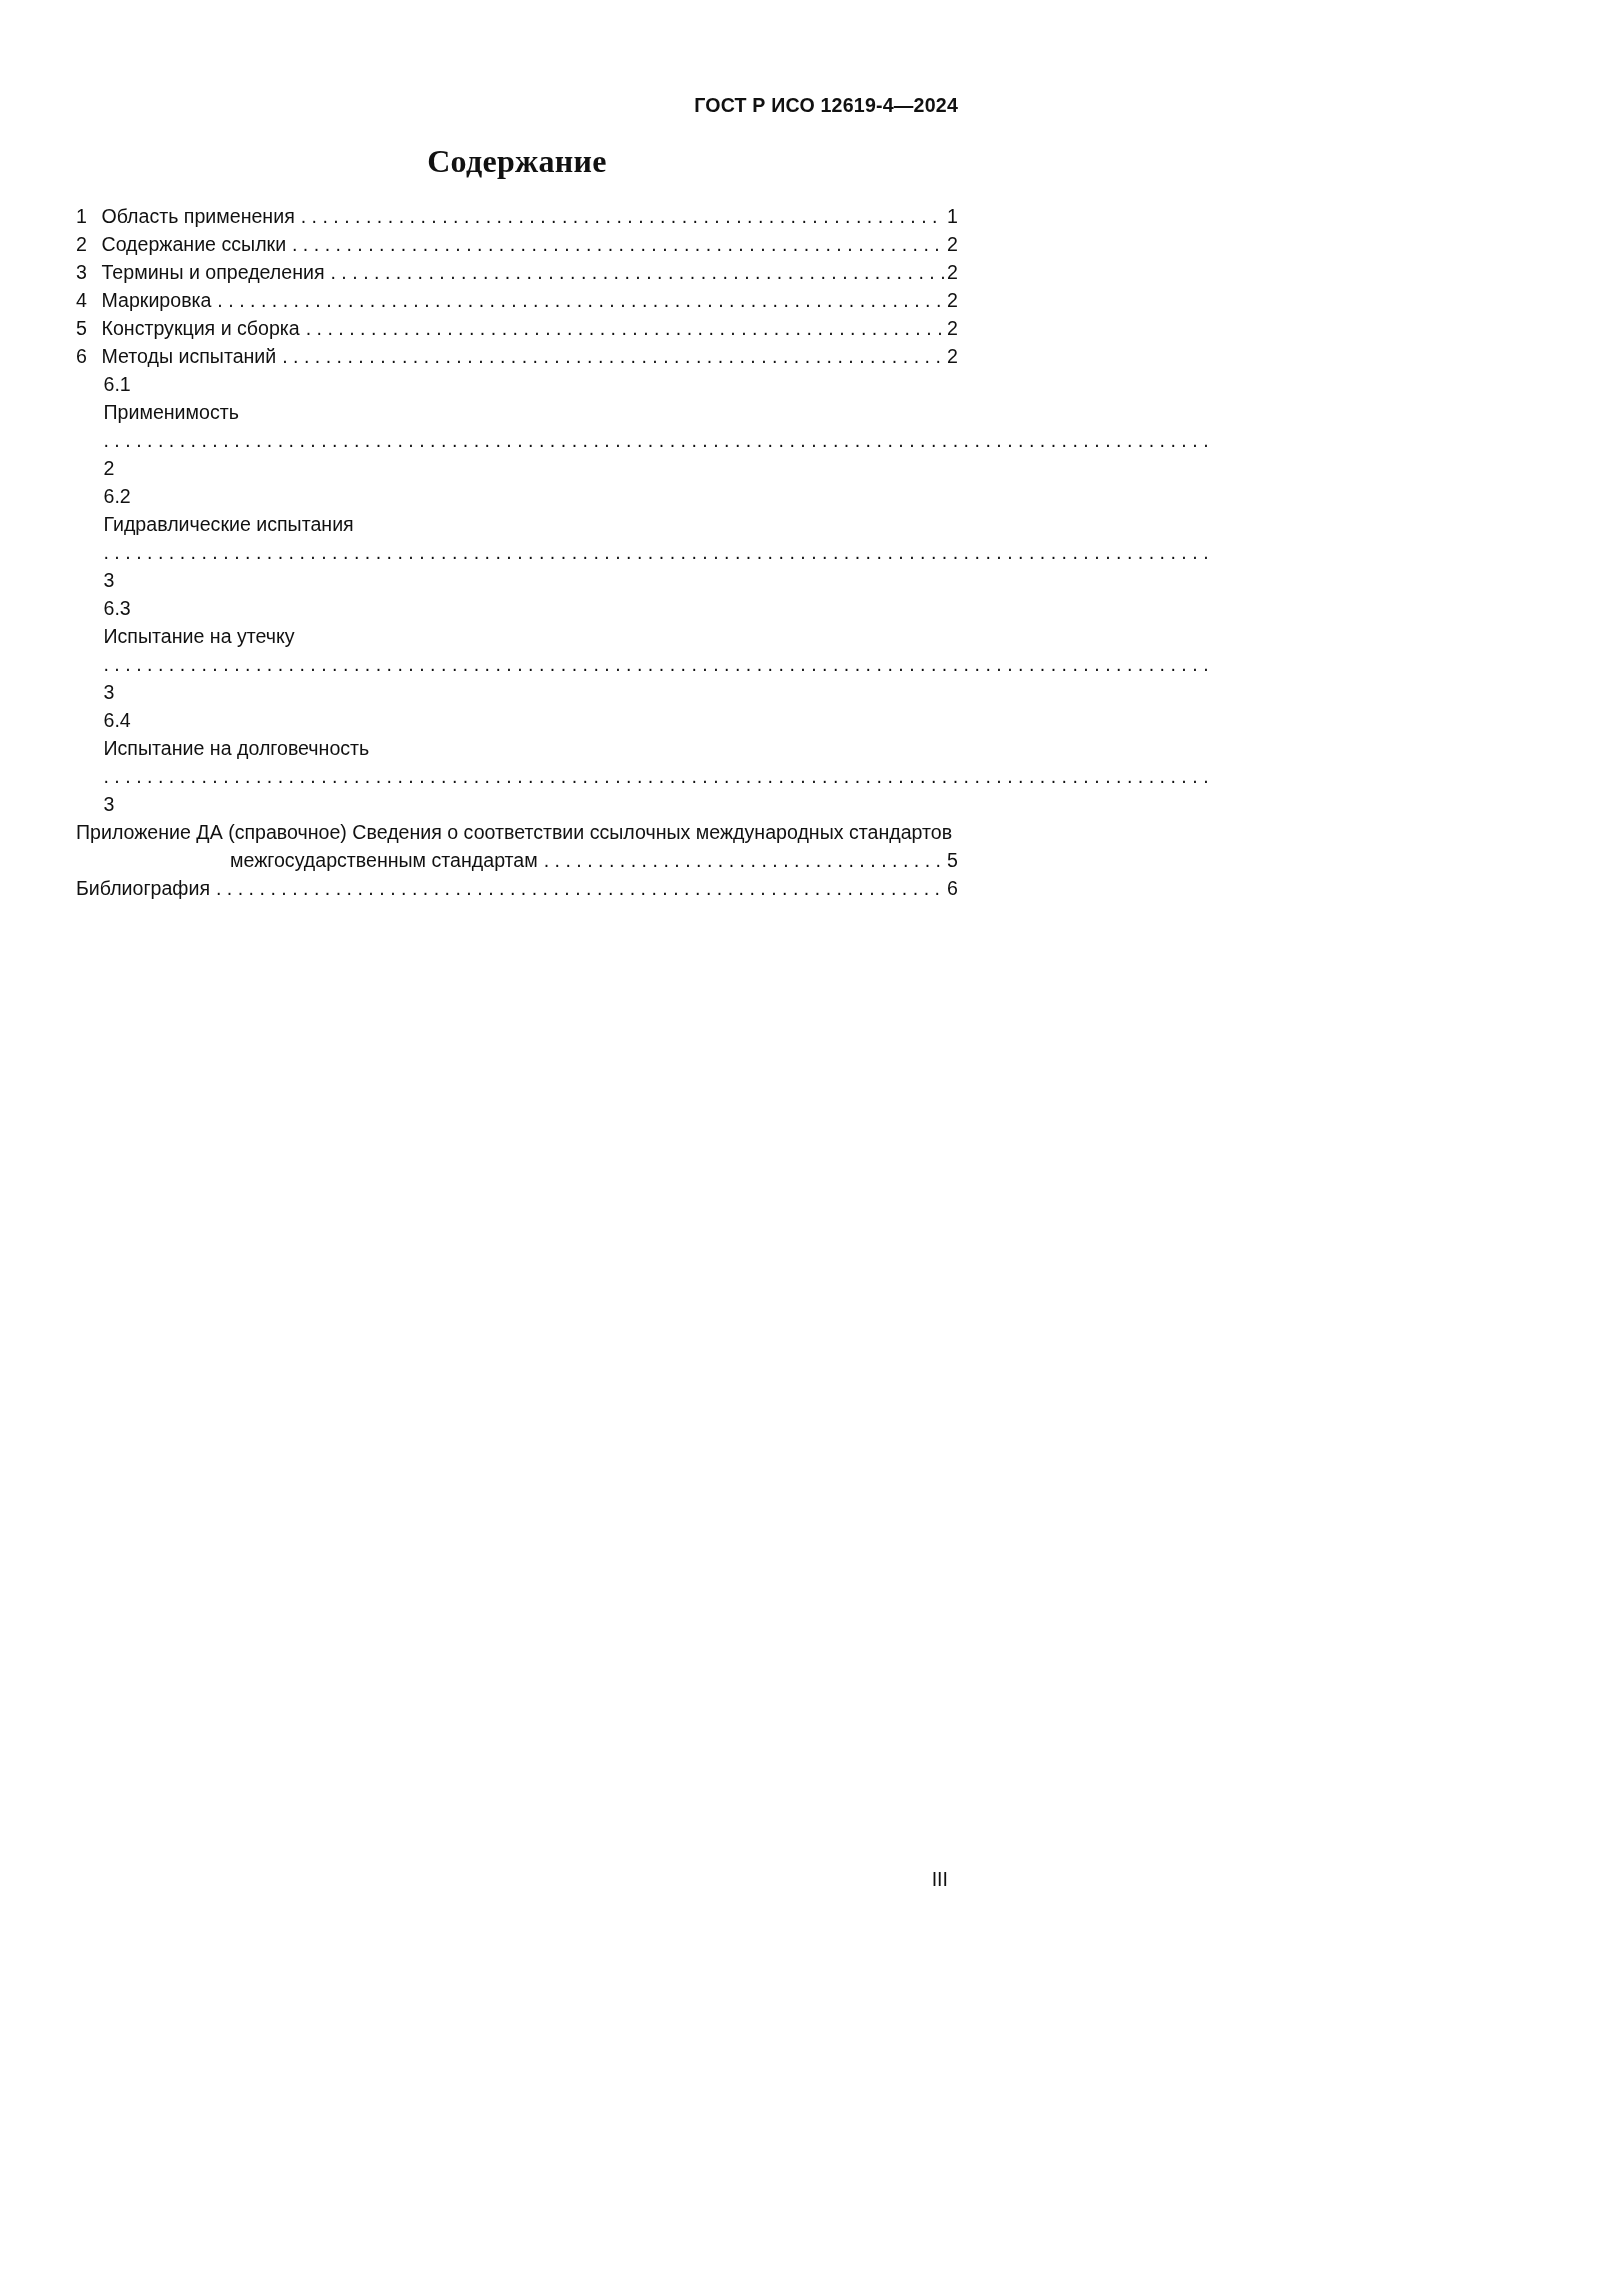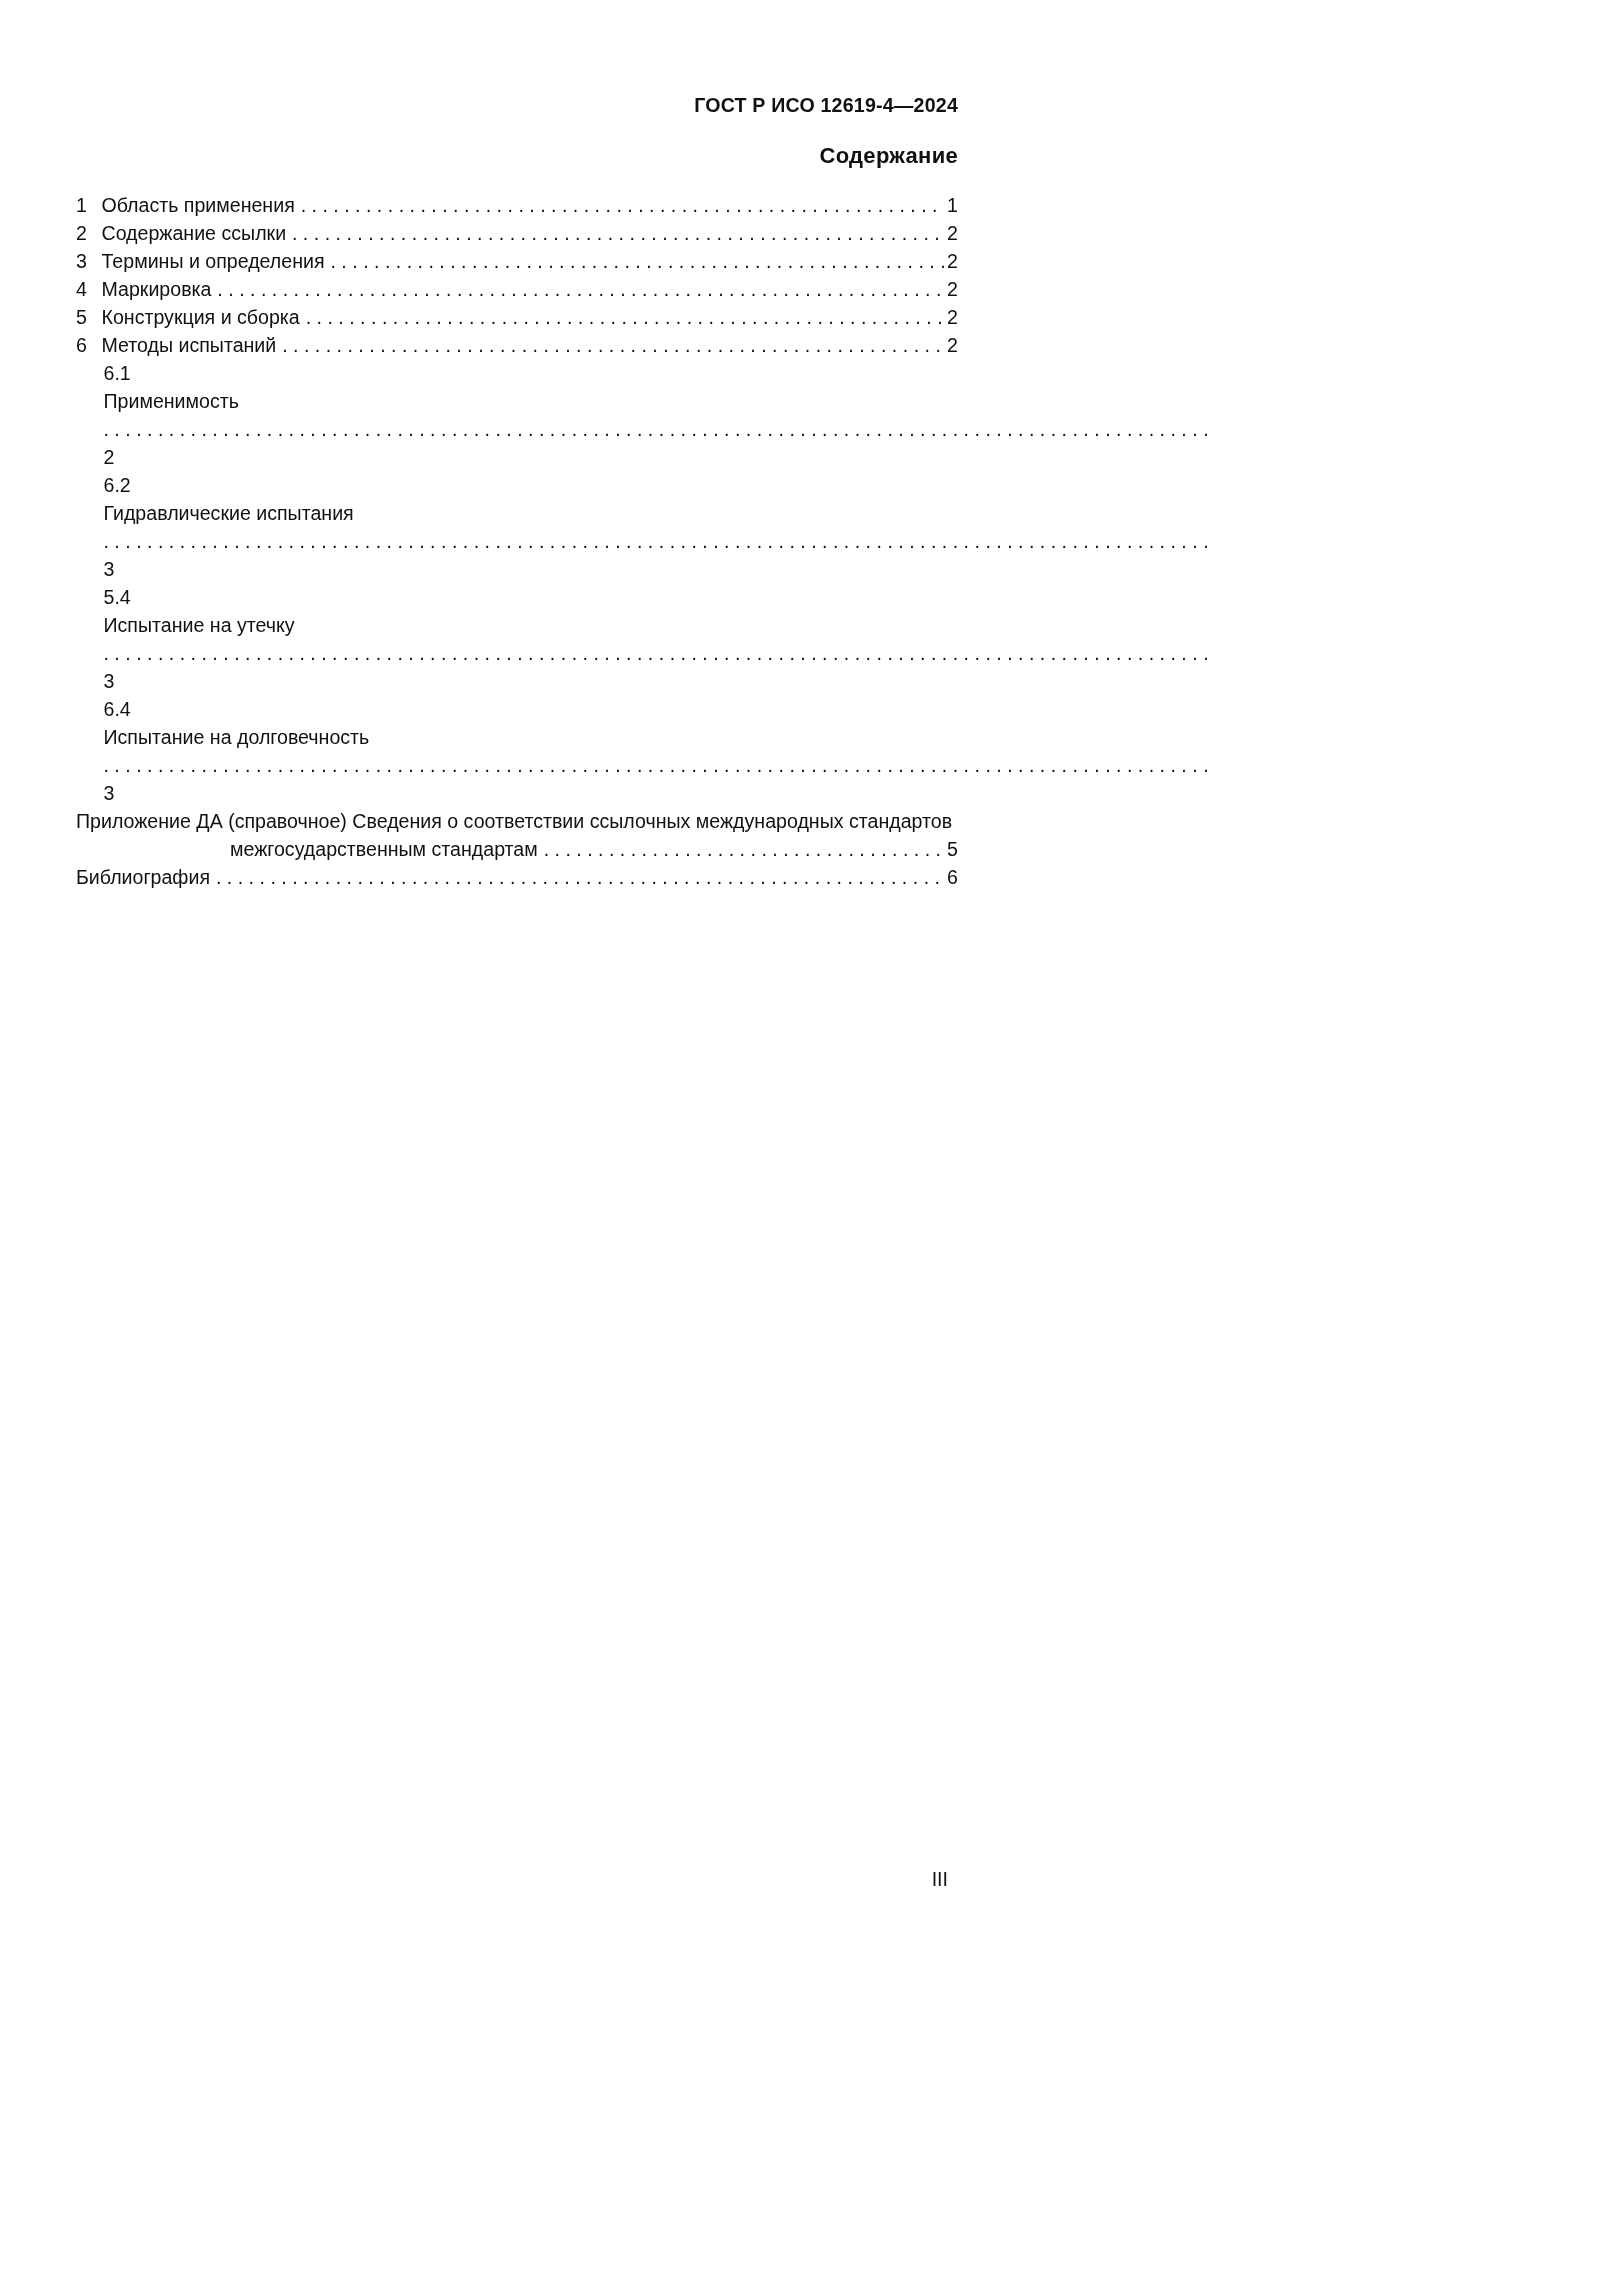--- a/index.html
+++ b/index.html
@@ -23,26 +23,27 @@
     width: 882px;
   }
   .doc-header {
     text-align: right;
     font-size: 19.6px;
     font-weight: bold;
     line-height: 23.5px;
     letter-spacing: 0.2px;
   }
   .doc-title {
-    text-align: right;
-    font-size: 22px;
+    text-align: center;
+    font-size: 32px;
     font-weight: bold;
     margin-top: 25.5px;
     margin-bottom: 21.6px;
     letter-spacing: 0.3px;
+    font-family: Liberation Serif, serif;
   }
   .toc {
     font-size: 19.6px;
   }
   .toc-row {
     display: flex;
     align-items: baseline;
     line-height: 28px;
     white-space: nowrap;
   }
@@ -157,21 +158,21 @@
       </div>
 
       <div class="toc-row sub">
         <span class="num">6.2</span>
         <span class="lbl">Гидравлические испытания</span>
         <span class="leader"></span>
         <span class="pg">3</span>
       </div>
 
       <div class="toc-row sub">
-        <span class="num">5.4</span>
+        <span class="num">6.3</span>
         <span class="lbl">Испытание на утечку</span>
         <span class="leader"></span>
         <span class="pg">3</span>
       </div>
 
       <div class="toc-row sub">
         <span class="num">6.4</span>
         <span class="lbl">Испытание на долговечность</span>
         <span class="leader"></span>
         <span class="pg">3</span>

